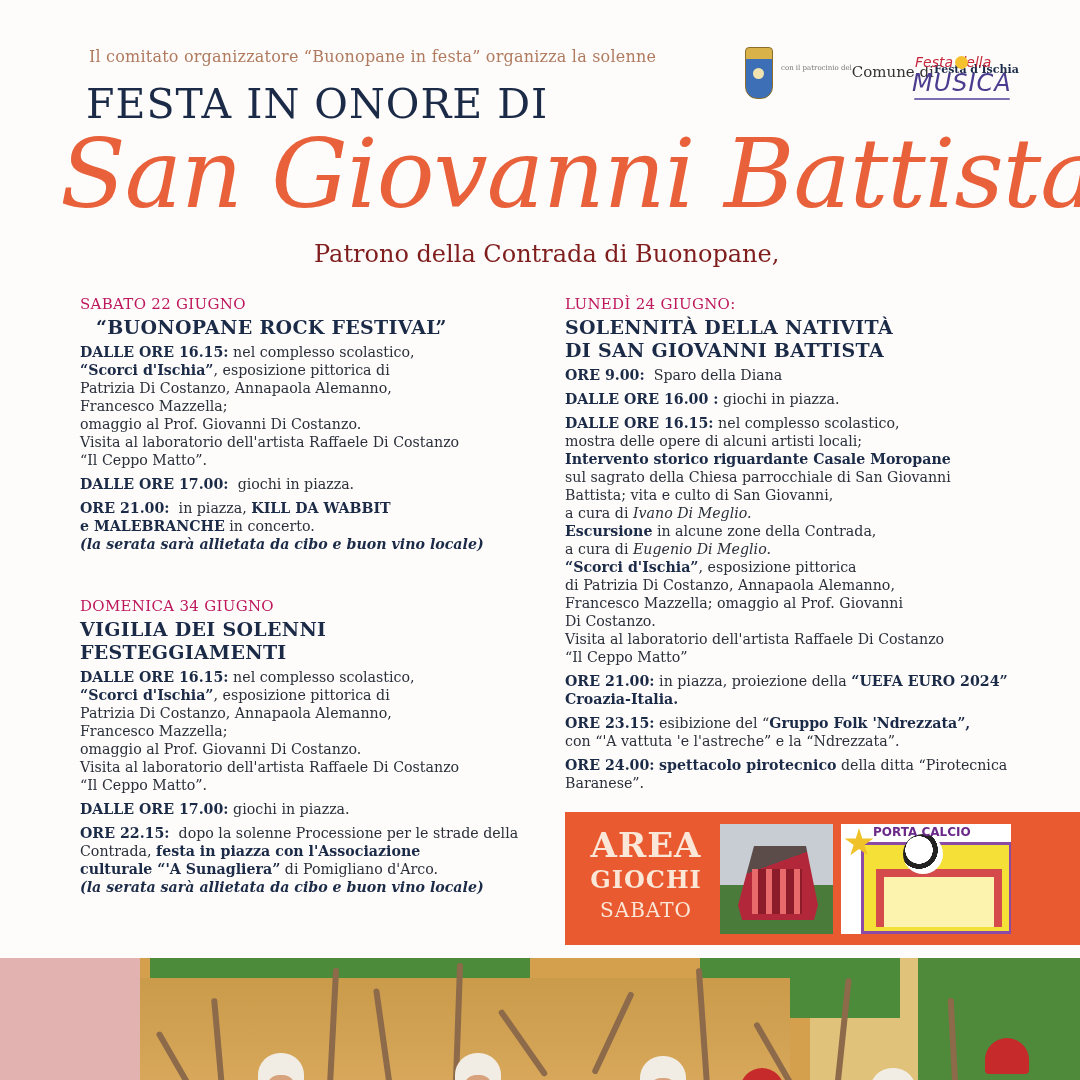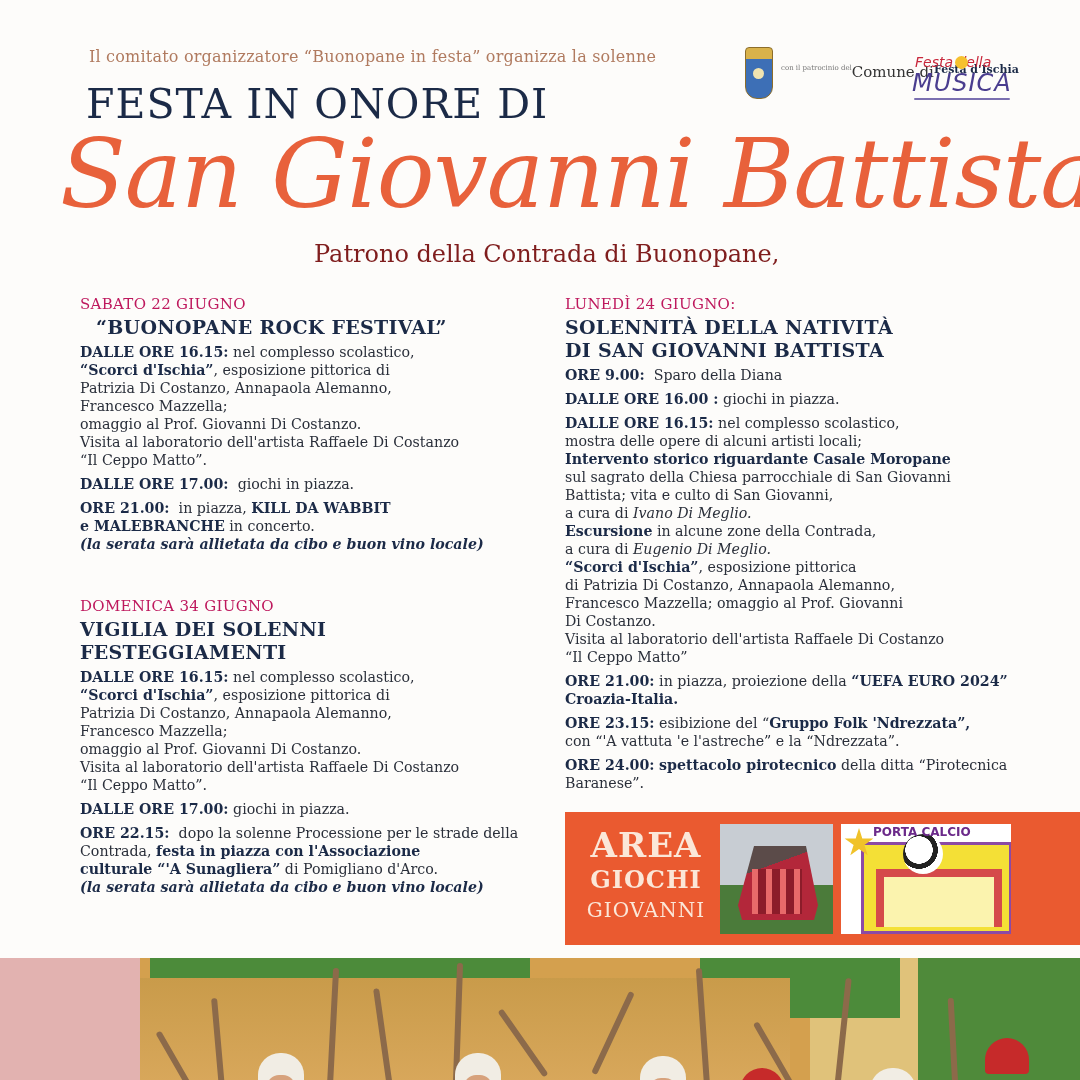--- a/index.html
+++ b/index.html
@@ -163,21 +163,21 @@
   <div class="entry" style="margin-top:6px">
     <span class="p"><b>ORE 24.00:</b> <b>spettacolo pirotecnico</b> della ditta “Pirotecnica</span>
     <span class="p">Baranese”.</span>
   </div>
 </div>
 
 <div class="abs" id="area">
   <div class="area-text">
     <div class="area-l1">AREA</div>
     <div class="area-l2">GIOCHI</div>
-    <div class="area-l3">GIOVANNI</div>
+    <div class="area-l3">SABATO</div>
   </div>
   <div class="photo1">
     <div class="slide"></div>
     <div class="slide-stripes"></div>
   </div>
   <div class="photo2">
     <div class="p2-frame"></div>
     <div class="p2-goal"></div>
     <div class="p2-ball"></div>
     <div class="p2-star"></div>

